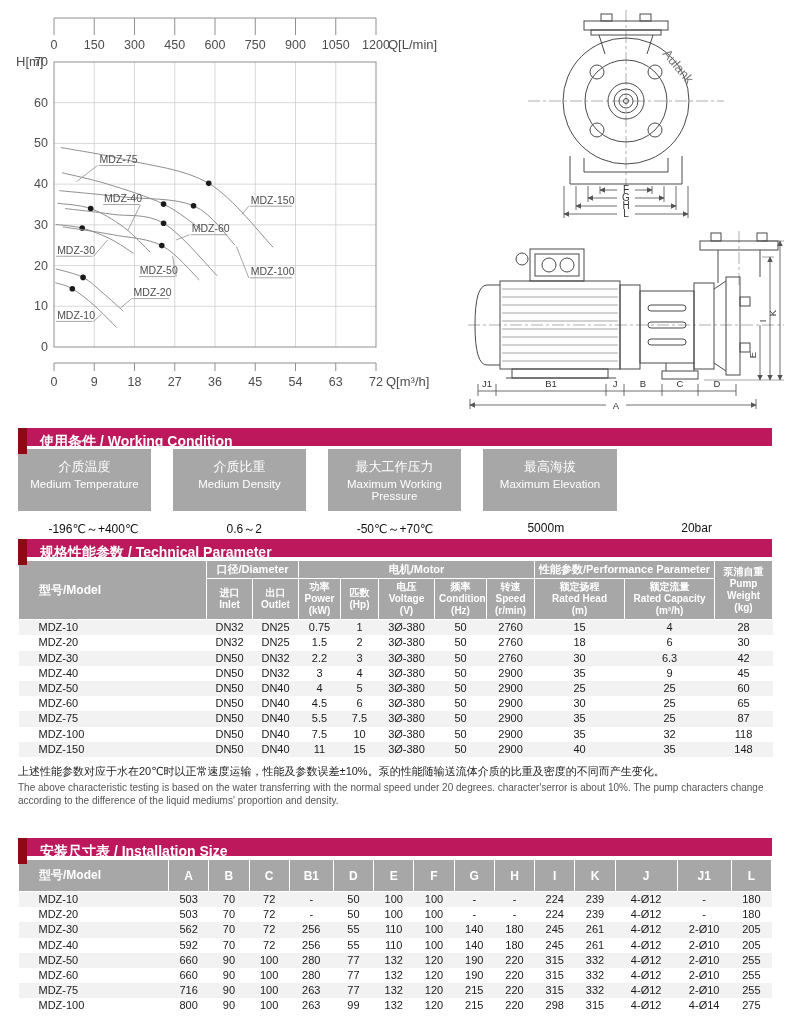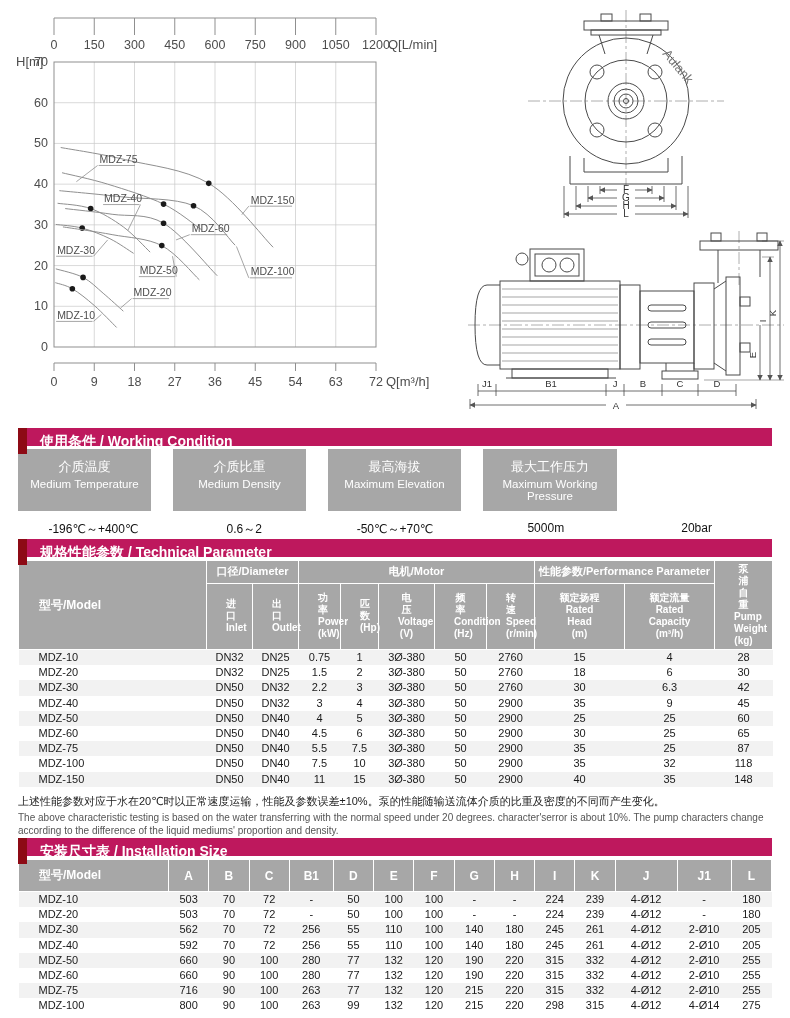--- a/index.html
+++ b/index.html
@@ -19,21 +19,21 @@
   .wc-head,.wc-vals{display:grid;grid-template-columns:repeat(5,1fr);}
   .wc-head{margin-top:3px;gap:21px;}
   .wc-cell{background:#a7a7a7;color:#fff;text-align:center;padding:9px 4px;border-right:1px solid #fff;}
   .wc-cell:last-child{border-right:none;}
   .wc-zh{font-size:13px;} .wc-en{font-size:11.5px;margin-top:2px;}
   .wc-val{text-align:center;font-size:12px;padding:10px 2px;color:#111;}
   .wc-vals{border-bottom:1px solid #e8e8e8;}
   table{border-collapse:collapse;width:754px;table-layout:fixed;margin-top:3px;}
   thead th{background:#a7a7a7;color:#fff;font-weight:bold;border:1px solid #fff;
     text-align:center;vertical-align:middle;white-space:pre-line;}
-  .tp thead th{font-size:10px;line-height:1.2;padding:2px 19px;}
+  .tp thead th{font-size:10px;line-height:1.2;padding:2px 4px;}
   .tp thead th.group{font-size:11px;padding:2px 1px;}
   .tp thead th.model-h,.is thead th.model-h{text-align:left;padding-left:20px;font-size:12px;}
   .tp tbody td,.is tbody td{font-size:11px;padding:1px 2px;text-align:center;color:#1a1a1a;line-height:1.2;}
   .tp tbody tr:nth-child(odd),.is tbody tr:nth-child(odd){background:#f2f2f2;}
   .tp tbody td.model,.is tbody td.model{text-align:left;padding-left:20px;}
   .is thead th{font-size:12px;padding:7px 2px;}
   .note-zh{font-size:11px;color:#222;margin:7px 0 2px 0;}
   .note-en{font-size:10px;color:#555;line-height:1.32;}
   svg text{font-family:"Liberation Sans","DejaVu Sans",sans-serif;}
 </style>
@@ -294,26 +294,26 @@
   <div class="wc-head">
       <div class="wc-cell">
         <div class="wc-zh">介质温度</div>
         <div class="wc-en">Medium Temperature</div>
       </div>
       <div class="wc-cell">
         <div class="wc-zh">介质比重</div>
         <div class="wc-en">Medium Density</div>
       </div>
       <div class="wc-cell">
+        <div class="wc-zh">最大工作压力</div>
+        <div class="wc-en">Maximum Working Pressure</div>
+      </div>
+      <div class="wc-cell">
         <div class="wc-zh">最高海拔</div>
         <div class="wc-en">Maximum Elevation</div>
-      </div>
-      <div class="wc-cell">
-        <div class="wc-zh">最大工作压力</div>
-        <div class="wc-en">Maximum Working Pressure</div>
       </div>
     </div>
   <div class="wc-vals">
       <div class="wc-val">-196℃～+400℃</div>
       <div class="wc-val">0.6～2</div>
       <div class="wc-val">-50℃～+70℃</div>
       <div class="wc-val">5000m</div>
       <div class="wc-val">20bar</div>
     </div>
 </div>

